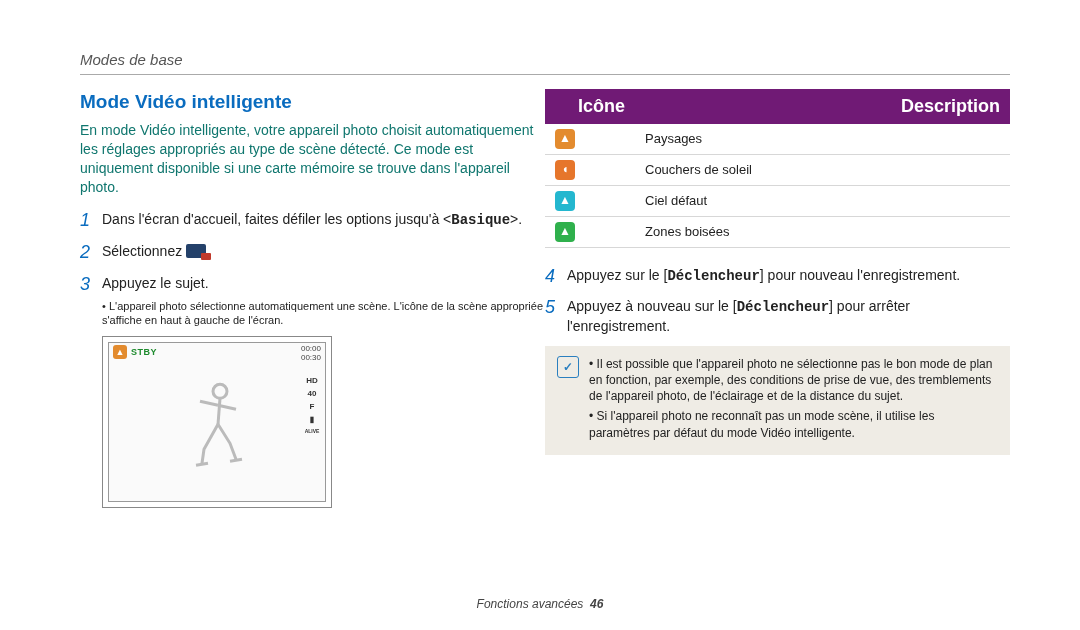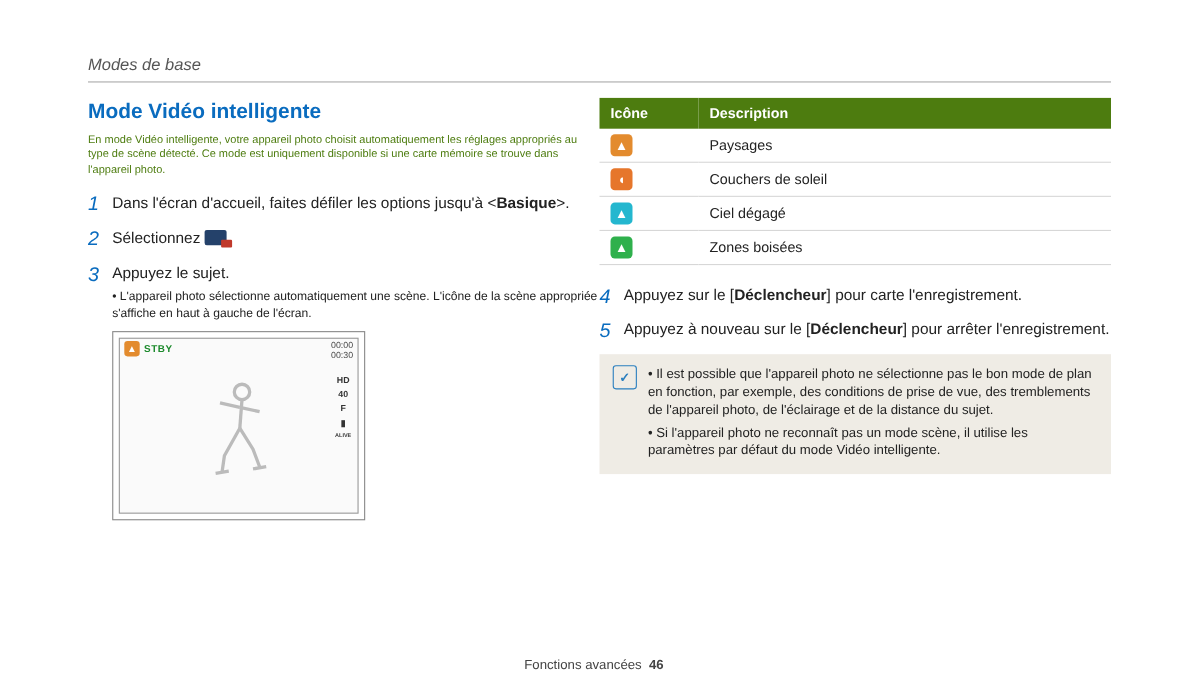--- a/index.html
+++ b/index.html
@@ -37,41 +37,41 @@
     flex: 1;
     min-width: 0;
   }
   h1.title {
     color: #0a6cbf;
     font-size: 19px;
     font-weight: 700;
     margin: 0 0 6px 0;
   }
   .intro {
-    font-size: 10px;
-    color: #4d7c0f;
+    font-size: 14px;
+    color: #0f766e;
     margin-bottom: 14px;
   }
   .steps .step {
     display: flex;
     margin-bottom: 10px;
   }
   .steps .num {
     color: #0a6cbf;
     font-style: italic;
     font-size: 18px;
     width: 22px;
     flex-shrink: 0;
     line-height: 1.2;
   }
   .steps .body {
     font-size: 14px;
     color: #222;
   }
-  .steps .body b { font-weight: 700; }
+  .steps .body b { font-weight: 700; font-family: Liberation Mono, monospace; }
   .subbullets {
     margin: 6px 0 0 0;
     padding-left: 0;
     list-style: none;
     font-size: 11px;
   }
   .subbullets li::before {
     content: "• ";
   }
   .mode-icon {
@@ -173,26 +173,26 @@
   .skater svg { stroke: #bbb; fill: none; stroke-width: 3; }
 
   
   table.icon-table {
     border-collapse: collapse;
     width: 100%;
     font-size: 13px;
     margin-bottom: 18px;
   }
   table.icon-table th {
-    background: #4d7c0f;
+    background: #701a75;
     color: #fff;
     font-weight: 700;
-    text-align: left;
+    text-align: right;
     padding: 5px 10px;
-    font-size: 13px;
+    font-size: 18px;
   }
   table.icon-table td {
     padding: 5px 10px;
     border-bottom: 1px solid #d7d7d7;
     vertical-align: middle;
   }
   .cell-icon {
     width: 20px;
     height: 20px;
     border-radius: 4px;
@@ -235,20 +235,21 @@
   .note-list li { margin-bottom: 4px; }
 
   .footer {
     position: absolute;
     bottom: 18px;
     left: 0;
     width: 100%;
     text-align: center;
     font-size: 12px;
     color: #444;
+    font-style: italic;
   }
   .footer b { font-weight: 700; }
 </style>
 </head>
 <body>
 
 <div class="page">
   <div class="breadcrumb">Modes de base</div>
   <div class="rule"></div>
 
@@ -335,36 +336,36 @@
           <tr>
             <td>
                 <div class="cell-icon ic-sunset">◖</div>
               </td>
             <td>Couchers de soleil</td>
           </tr>
           <tr>
             <td>
                 <div class="cell-icon ic-cyan">▲</div>
               </td>
-            <td>Ciel dégagé</td>
+            <td>Ciel défaut</td>
           </tr>
           <tr>
             <td>
                 <div class="cell-icon ic-green">▲</div>
               </td>
             <td>Zones boisées</td>
           </tr>
         </tbody>
       </table>
 
       <div class="steps">
         <div class="step">
           <div class="num">4</div>
           <div class="body">
-            <span>Appuyez sur le [</span><b>Déclencheur</b><span>] pour carte l'enregistrement.</span>
+            <span>Appuyez sur le [</span><b>Déclencheur</b><span>] pour nouveau l'enregistrement.</span>
           </div>
         </div>
         <div class="step">
           <div class="num">5</div>
           <div class="body">
             <span>Appuyez à nouveau sur le [</span><b>Déclencheur</b><span>] pour arrêter l'enregistrement.</span>
           </div>
         </div>
       </div>
 

